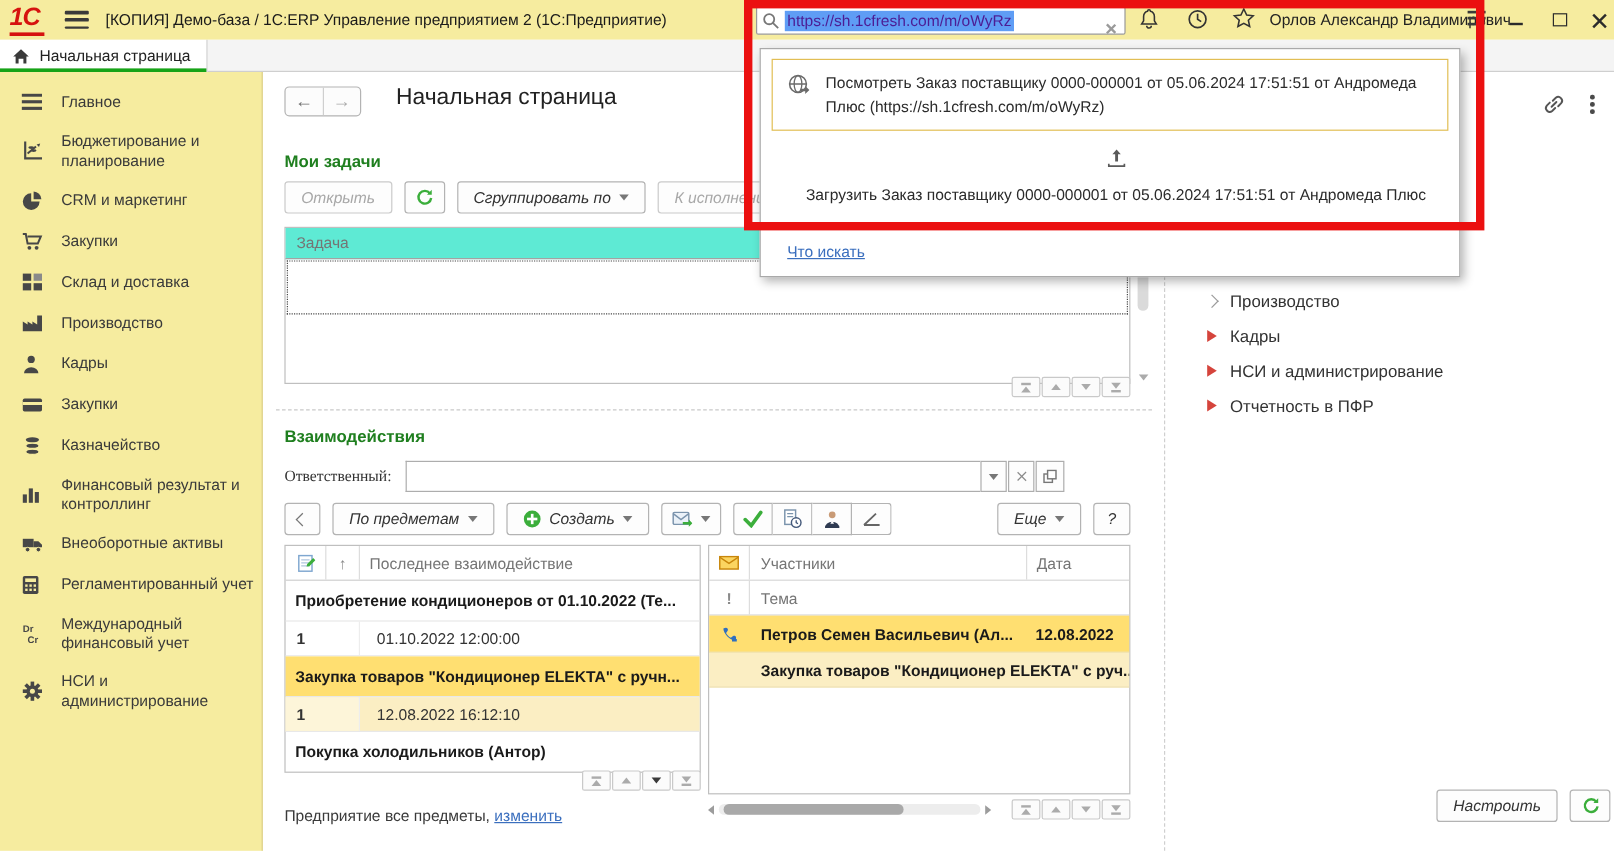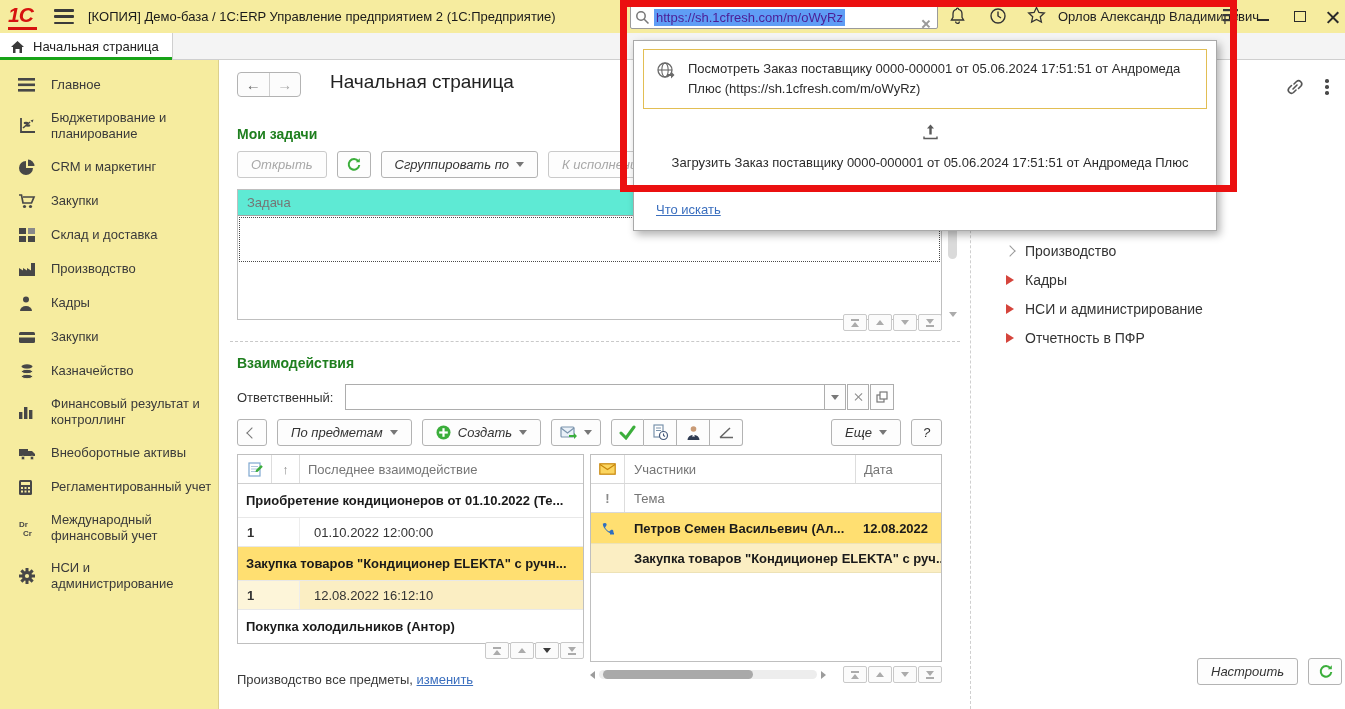--- a/index.html
+++ b/index.html
@@ -56,21 +56,21 @@
   .tri-up{width:0;height:0;border-left:4px solid transparent;border-right:4px solid transparent;border-bottom:5px solid #ABABAB;}
   .tri-down{width:0;height:0;border-left:4px solid transparent;border-right:4px solid transparent;border-top:5px solid #ABABAB;}
   .tri-left{width:0;height:0;border-top:4px solid transparent;border-bottom:4px solid transparent;border-right:5px solid #9C9C9C;}
   .tri-right{width:0;height:0;border-top:4px solid transparent;border-bottom:4px solid transparent;border-left:5px solid #9C9C9C;}
   .navbtn{width:24px;height:17px;border:1px solid #C9C9C9;border-radius:2px;background:#FBFBFB;display:flex;flex-direction:column;align-items:center;justify-content:center;gap:1px;box-sizing:border-box;cursor:pointer;}
   .navbtn .bar{width:8px;height:2px;background:#ABABAB;}
   .navbtn.dark .tri-down{border-top-color:#3A3A3A;}
   .navgroup{position:absolute;display:flex;gap:1px;}
   .dashed-sep{position:absolute;left:10px;top:281px;width:730px;border-top:1px dashed #C9C9C9;}
   
-  .resp-row{position:absolute;left:17px;top:324px;display:flex;align-items:center;gap:12px;}
+  .resp-row{position:absolute;left:17px;top:324px;display:flex;align-items:center;gap:12px;font-family:Liberation Serif, serif;}
   .combo{display:flex;align-items:stretch;height:26px;box-sizing:border-box;}
   .combo .field{width:478px;border:1px solid #ADADAD;border-right:none;background:#fff;}
   .combo .seg{width:22px;border:1px solid #ADADAD;background:#FDFDFD;display:flex;align-items:center;justify-content:center;cursor:pointer;box-sizing:border-box;}
   .combo .seg + .seg{margin-left:0;}
   .combo .seg.gap{margin-left:1px;}
   .x-small{position:relative;width:10px;height:10px;}
   .x-small::before,.x-small::after{content:"";position:absolute;left:4.5px;top:0;width:1.3px;height:10px;background:#8A8A8A;}
   .x-small::before{transform:rotate(45deg);}.x-small::after{transform:rotate(-45deg);}
   
   .icon-group{display:flex;}
@@ -516,21 +516,21 @@
       </div>
     <div class="navbtn dark">
         <span class="tri-down"></span>
       </div>
     <div class="navbtn">
         <span class="tri-down"></span>
         <div class="bar"></div>
       </div>
   </div>
   <div class="footer-note">
-    <span>Производство все предметы,</span>
+    <span>Предприятие все предметы,</span>
     <span class="link">изменить</span>
   </div>
 
   <div class="inter-table">
     <div class="inter-head">
       <span class="c-ico">
         <svg width="17" height="12" viewBox="0 0 17 12">
             <rect x="0.8" y="0.8" width="15.4" height="10.4" fill="#FBD560" stroke="#C8860B" stroke-width="1.2"></rect>
             <path d="M1 1.5l7.5 5L16 1.5" fill="none" stroke="#C8860B" stroke-width="1.1"></path>
           </svg>

